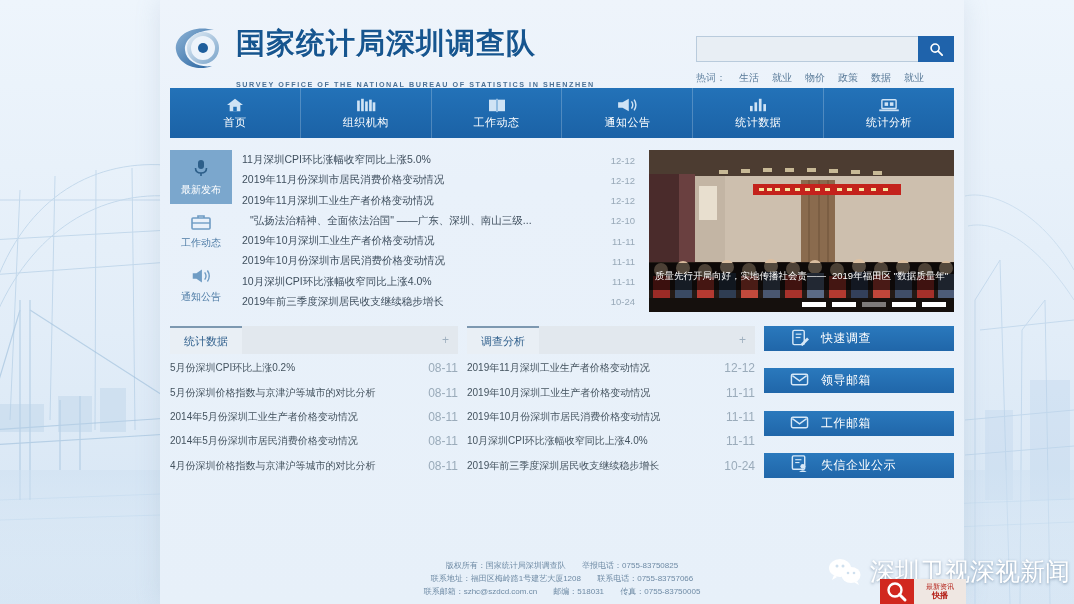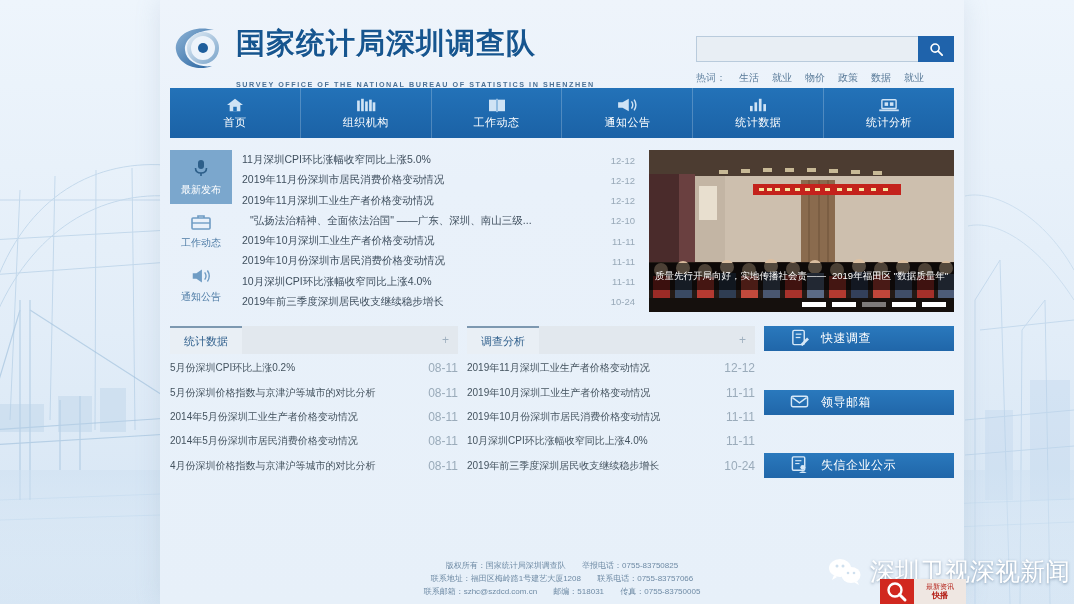--- a/index.html
+++ b/index.html
@@ -605,20 +605,29 @@
         <span>
           <svg width="19" height="16" viewBox="0 0 20 16">
             <rect x="1.5" y="3" width="17" height="11" rx="1.5" fill="none" stroke="#d6e8f7" stroke-width="1.5"></rect>
             <path d="M2.5 4.5 L10 10 L17.5 4.5" fill="none" stroke="#d6e8f7" stroke-width="1.5"></path>
           </svg>
         </span>
         <span>领导邮箱</span>
       </div>
       <div class="action-btn">
         <span>
+          <svg width="19" height="16" viewBox="0 0 20 16">
+            <rect x="1.5" y="3" width="17" height="11" rx="1.5" fill="none" stroke="#d6e8f7" stroke-width="1.5"></rect>
+            <path d="M2.5 4.5 L10 10 L17.5 4.5" fill="none" stroke="#d6e8f7" stroke-width="1.5"></path>
+          </svg>
+        </span>
+        <span>工作邮箱</span>
+      </div>
+      <div class="action-btn">
+        <span>
           <svg width="19" height="19" viewBox="0 0 20 20">
             <rect x="2.5" y="2" width="13" height="14" rx="1.2" fill="none" stroke="#d6e8f7" stroke-width="1.5"></rect>
             <line x1="5.5" y1="6" x2="12" y2="6" stroke="#d6e8f7" stroke-width="1.2"></line>
             <line x1="5.5" y1="9" x2="10" y2="9" stroke="#d6e8f7" stroke-width="1.2"></line>
             <circle cx="13.5" cy="13" r="2.6" fill="#d6e8f7"></circle>
             <path d="M9.5 19 Q13.5 15.4 17.5 19 Z" fill="#d6e8f7"></path>
           </svg>
         </span>
         <span>失信企业公示</span>
       </div>

